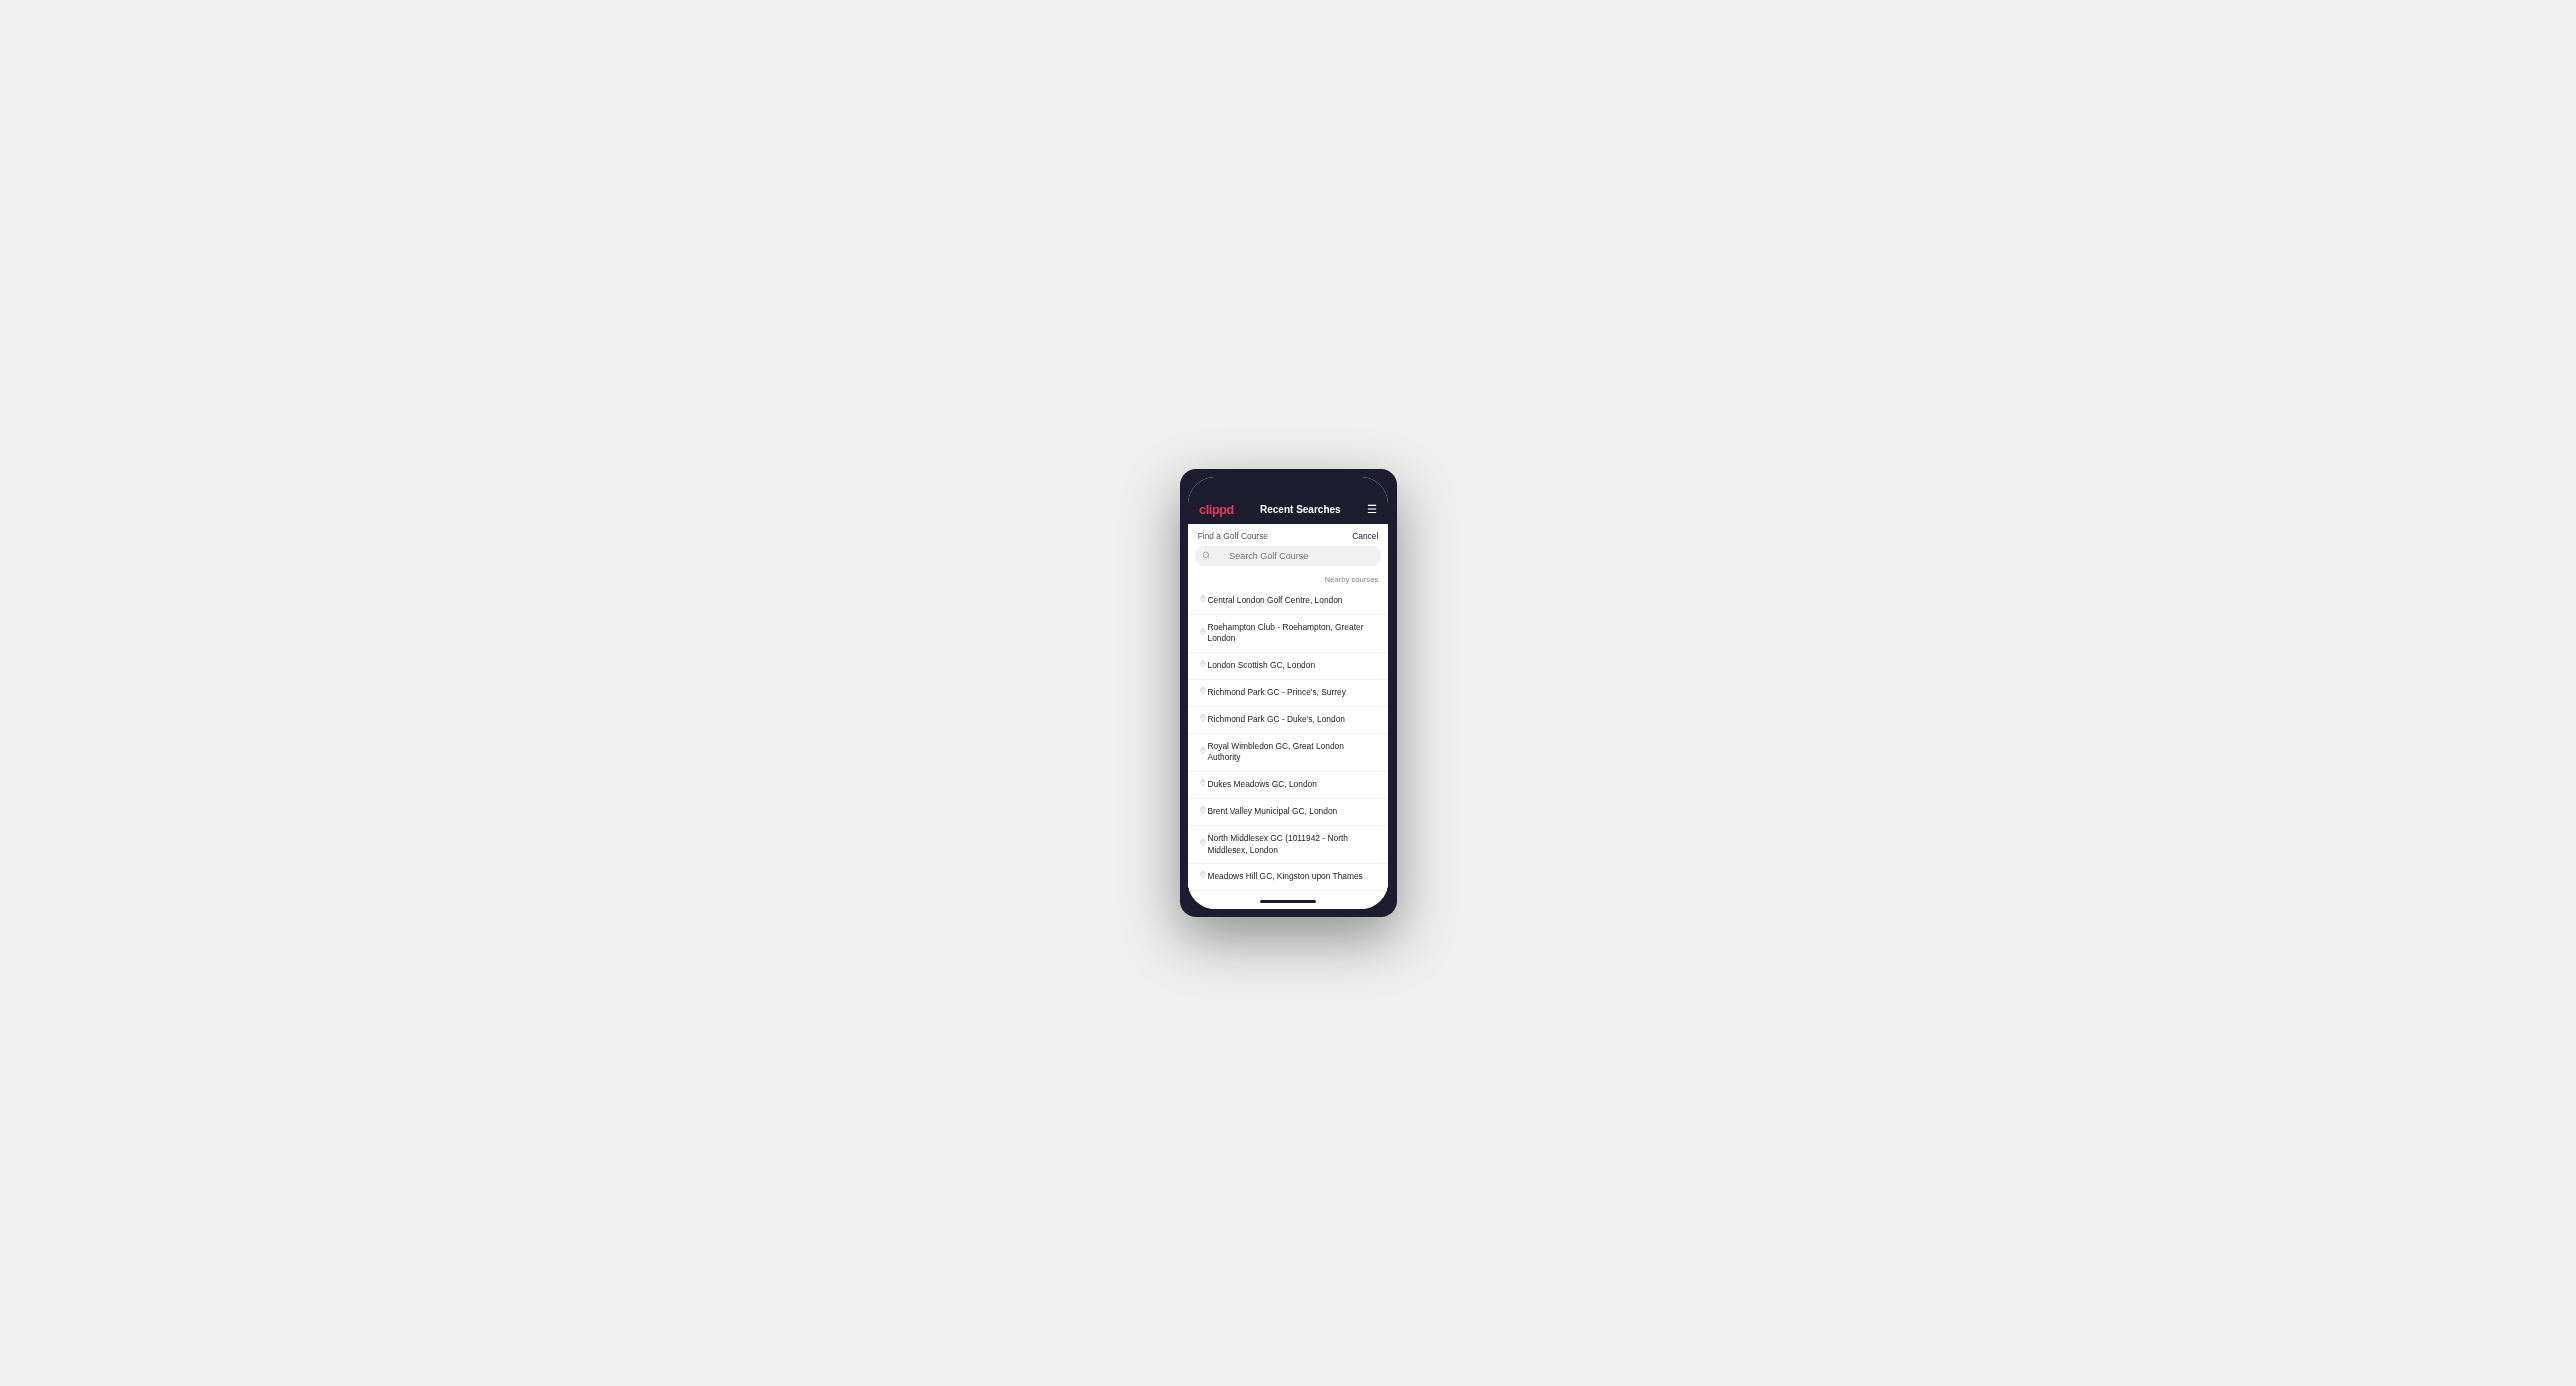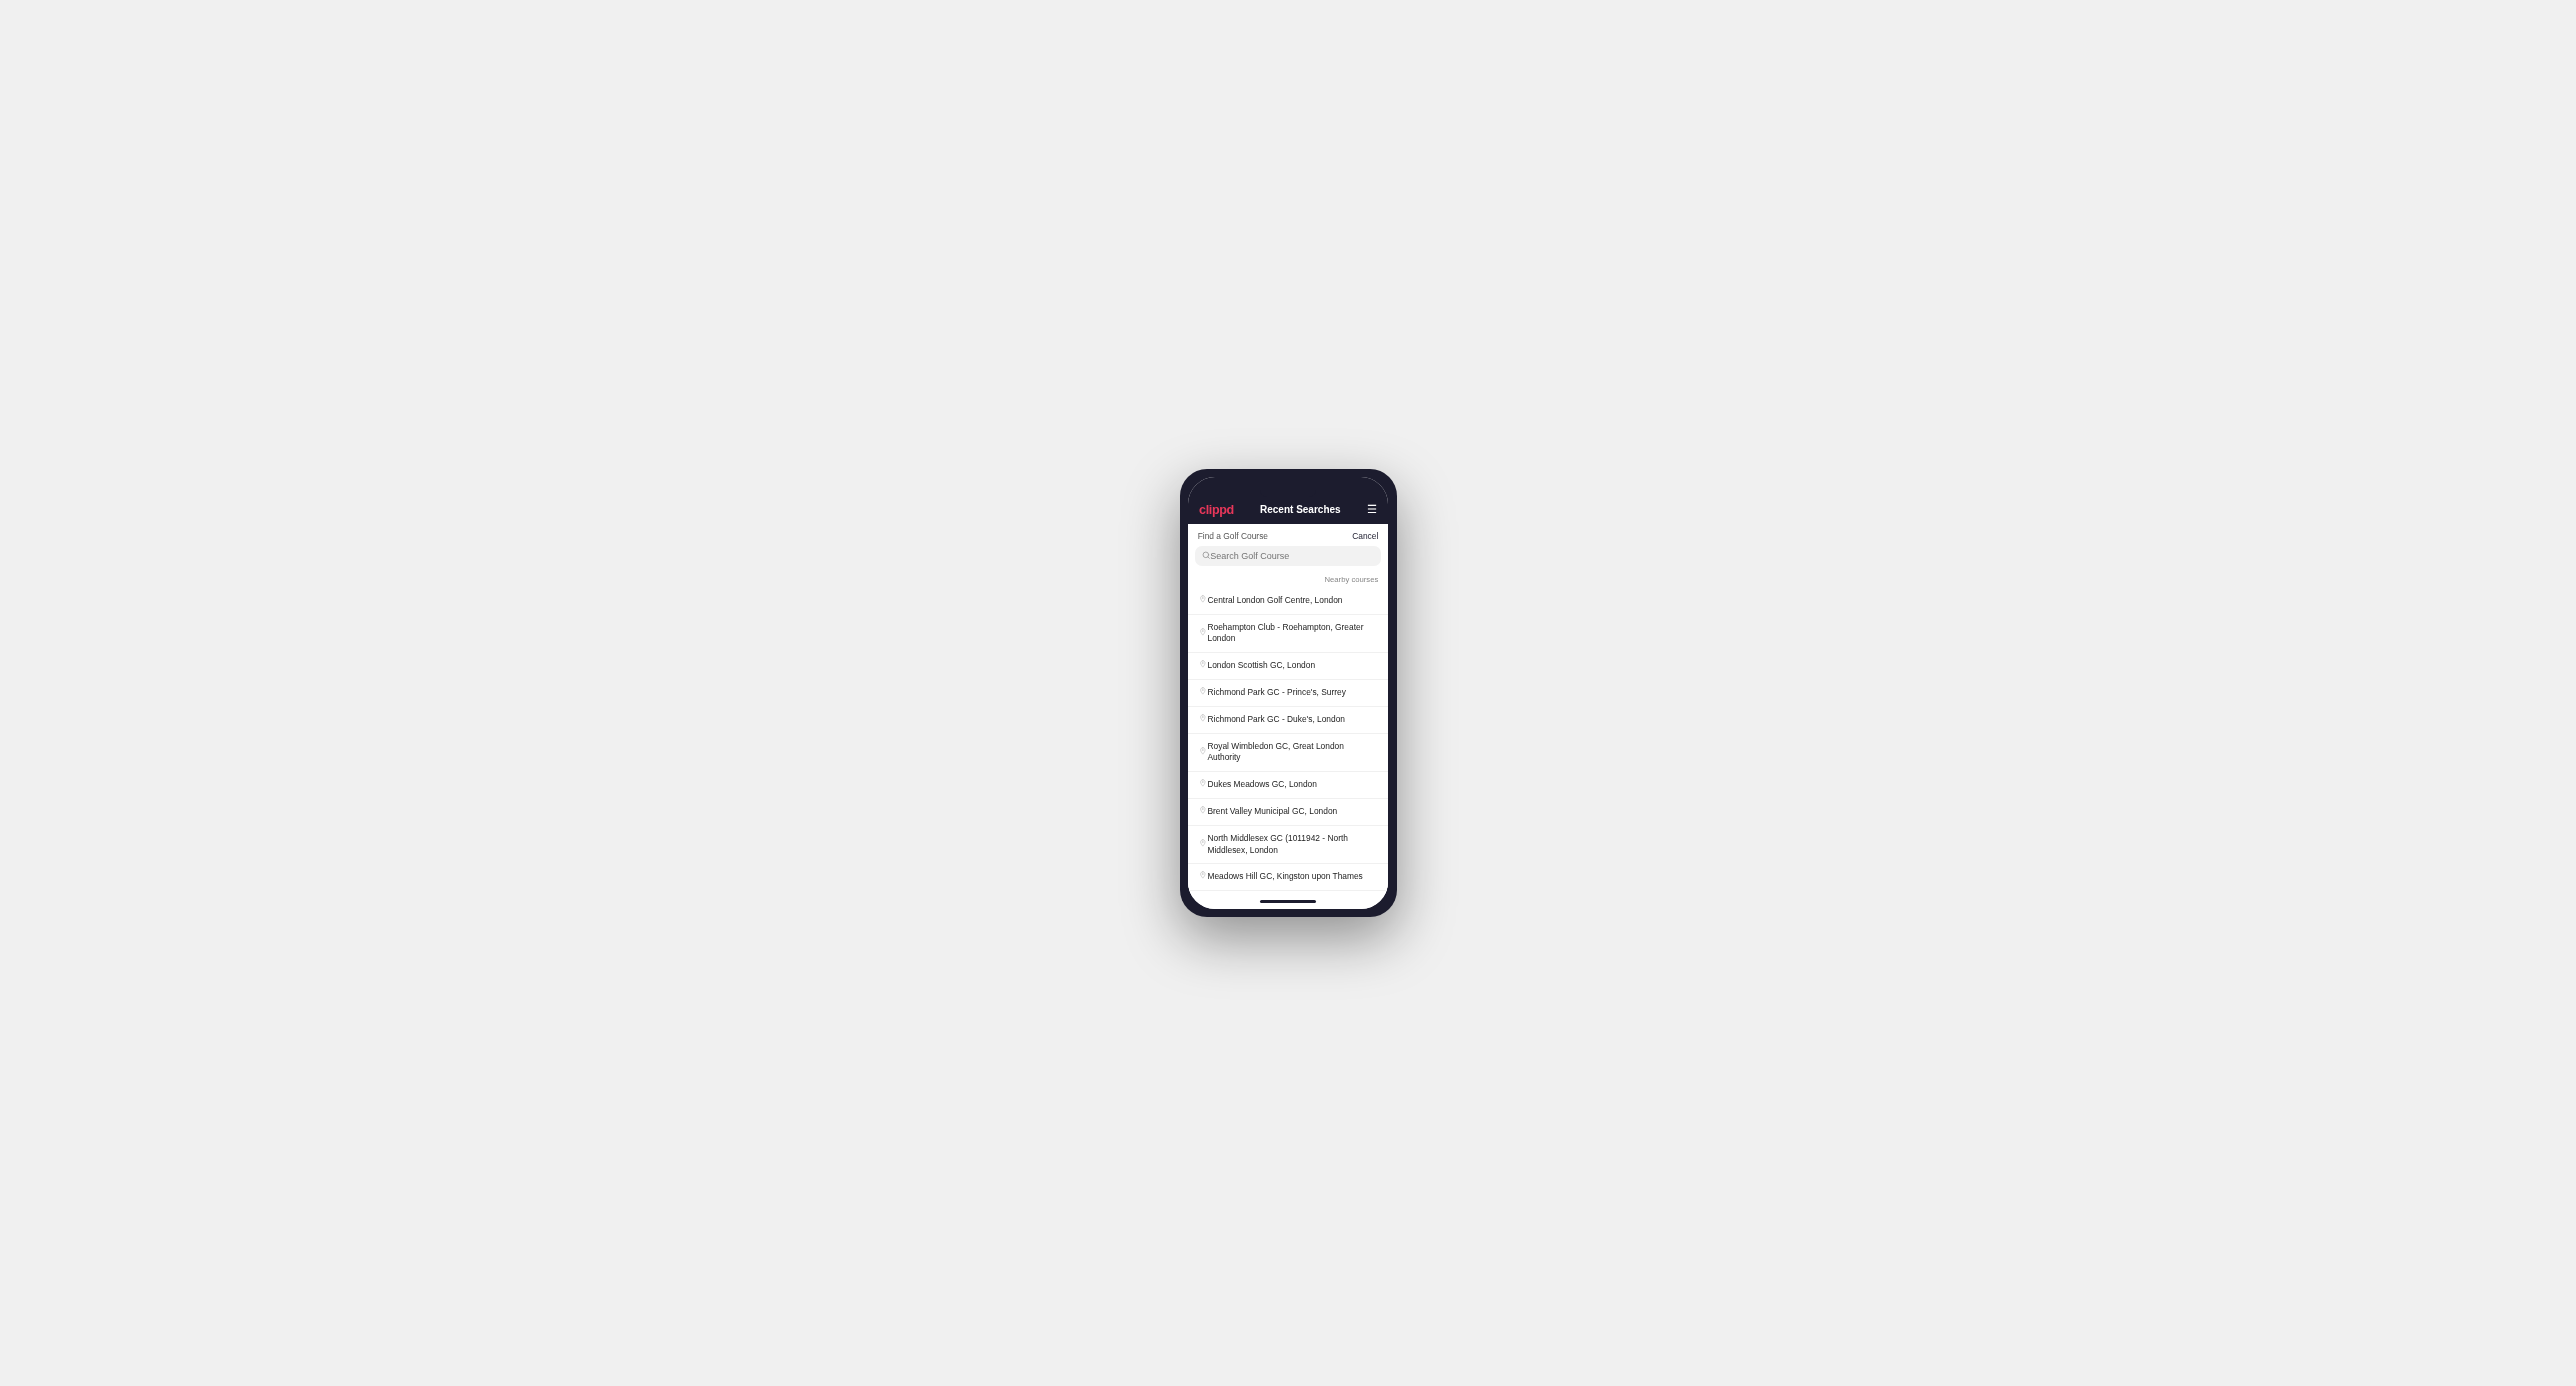--- a/index.html
+++ b/index.html
@@ -8,21 +8,21 @@
       display: flex;
       justify-content: center;
       align-items: center;
       min-height: 100vh;
       font-family: -apple-system, BlinkMacSystemFont, 'Segoe UI', sans-serif;
     }
     .phone-outer {
       width: 217px;
       height: 448px;
       background: #1c1c2e;
-      border-radius: 27px;
+      border-radius: 16px;
       padding: 8.4px;
       box-shadow: 0 21px 56px rgba(0,0,0,0.4);
       position: relative;
     }
     .phone-inner {
       width: 100%;
       height: 100%;
       background: #fff;
       border-radius: 27px;
       overflow: hidden;
@@ -95,21 +95,21 @@
       cursor: pointer;
       margin-left: 36px;
     }
     .search-box {
       margin: 0 7px 5.6px;
       background: #f2f2f2;
       border-radius: 7px;
       display: flex;
       align-items: center;
       padding: 4.9px 7px;
-      gap: 0;
+      gap: 19px;
     }
     .search-icon-svg {
       color: #999;
       font-size: 8.4px;
       flex-shrink: 0;
     }
     .search-input {
       background: none;
       border: none;
       outline: none;

